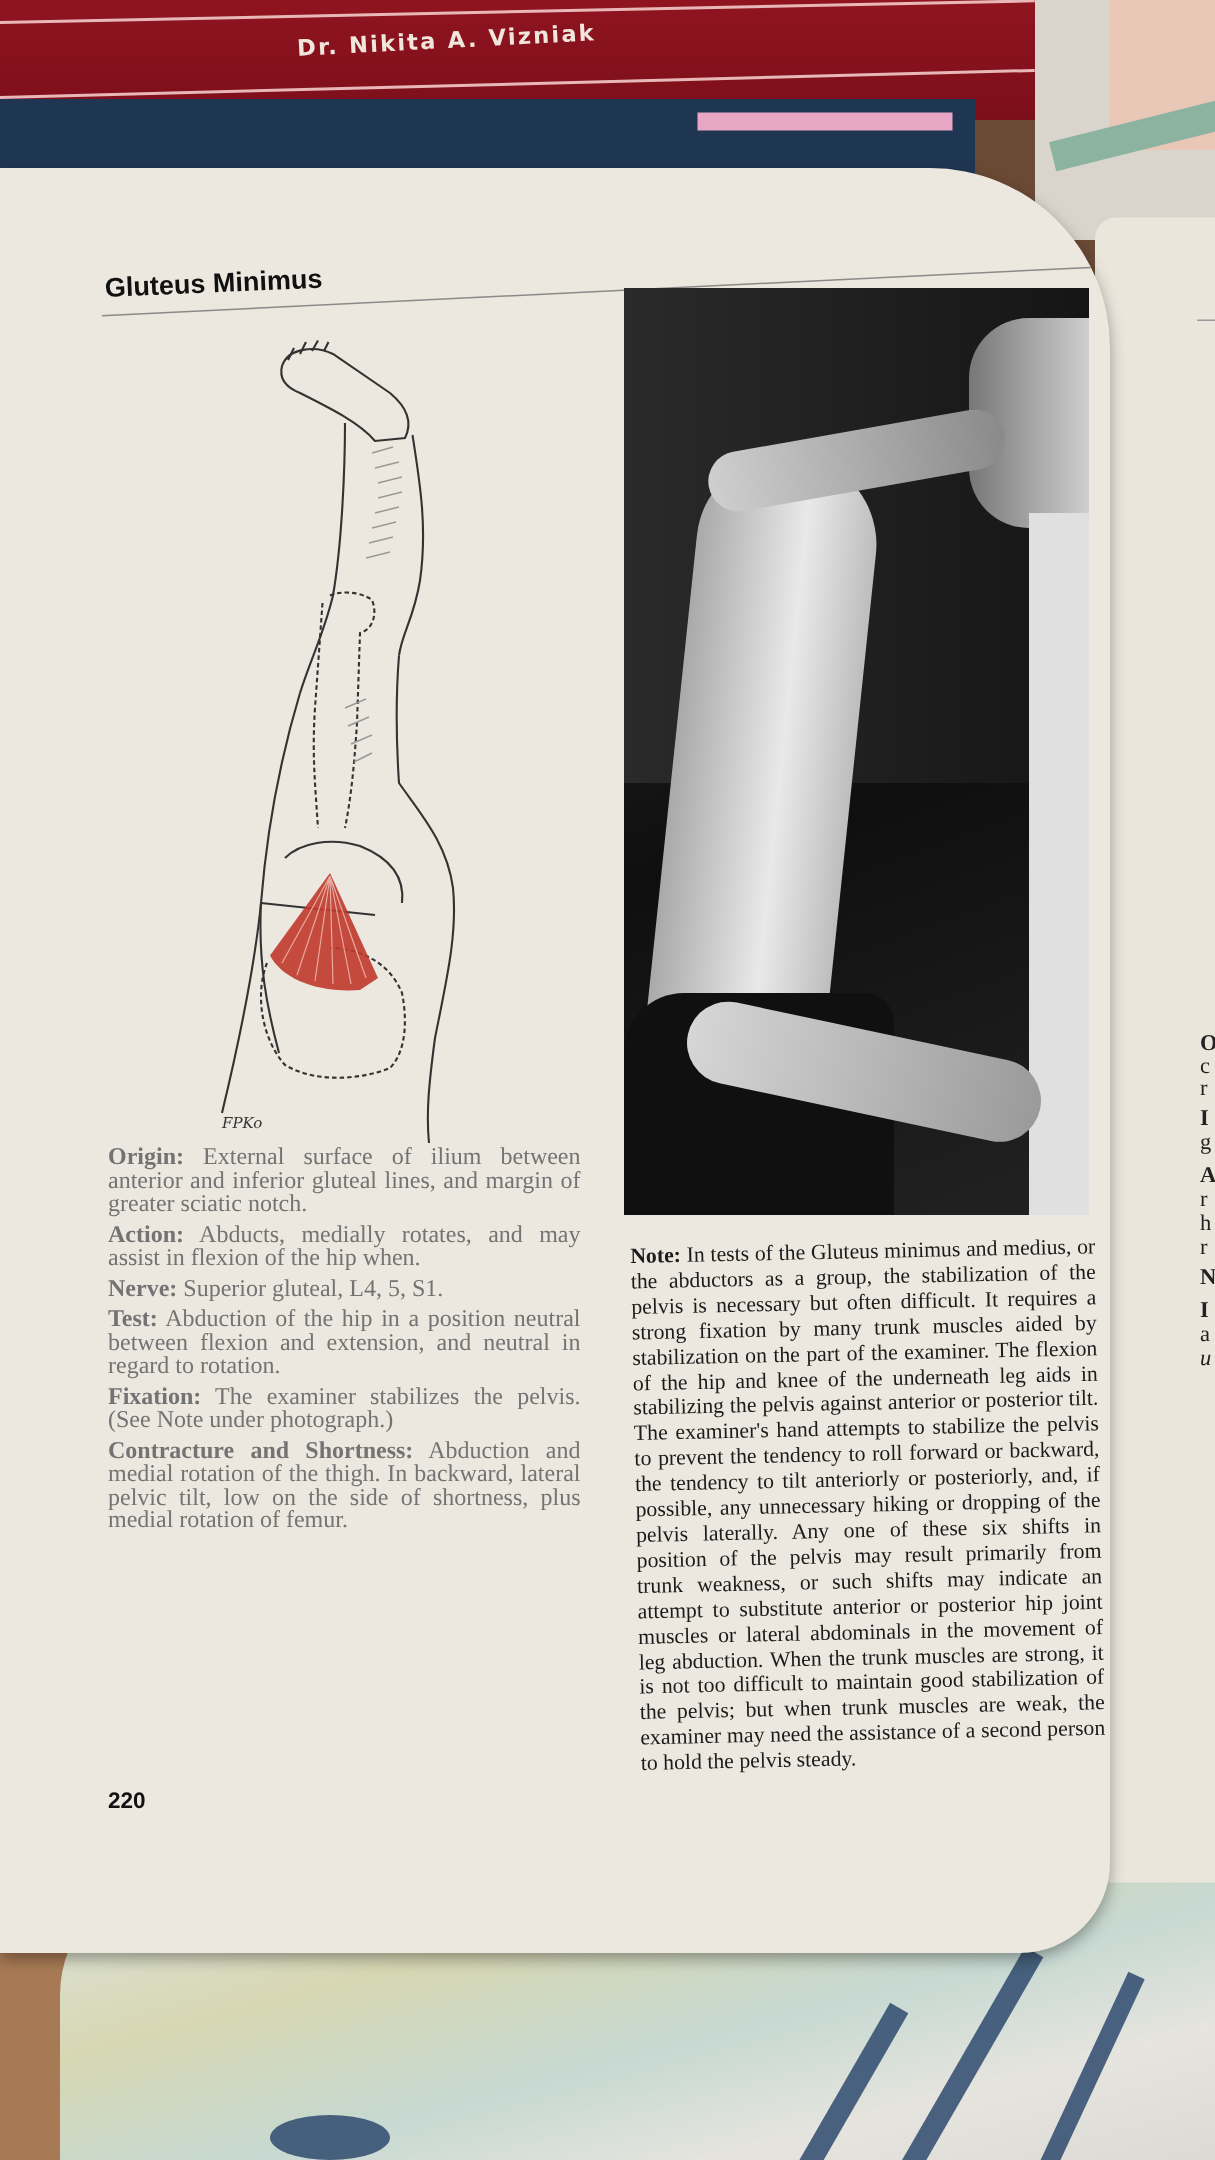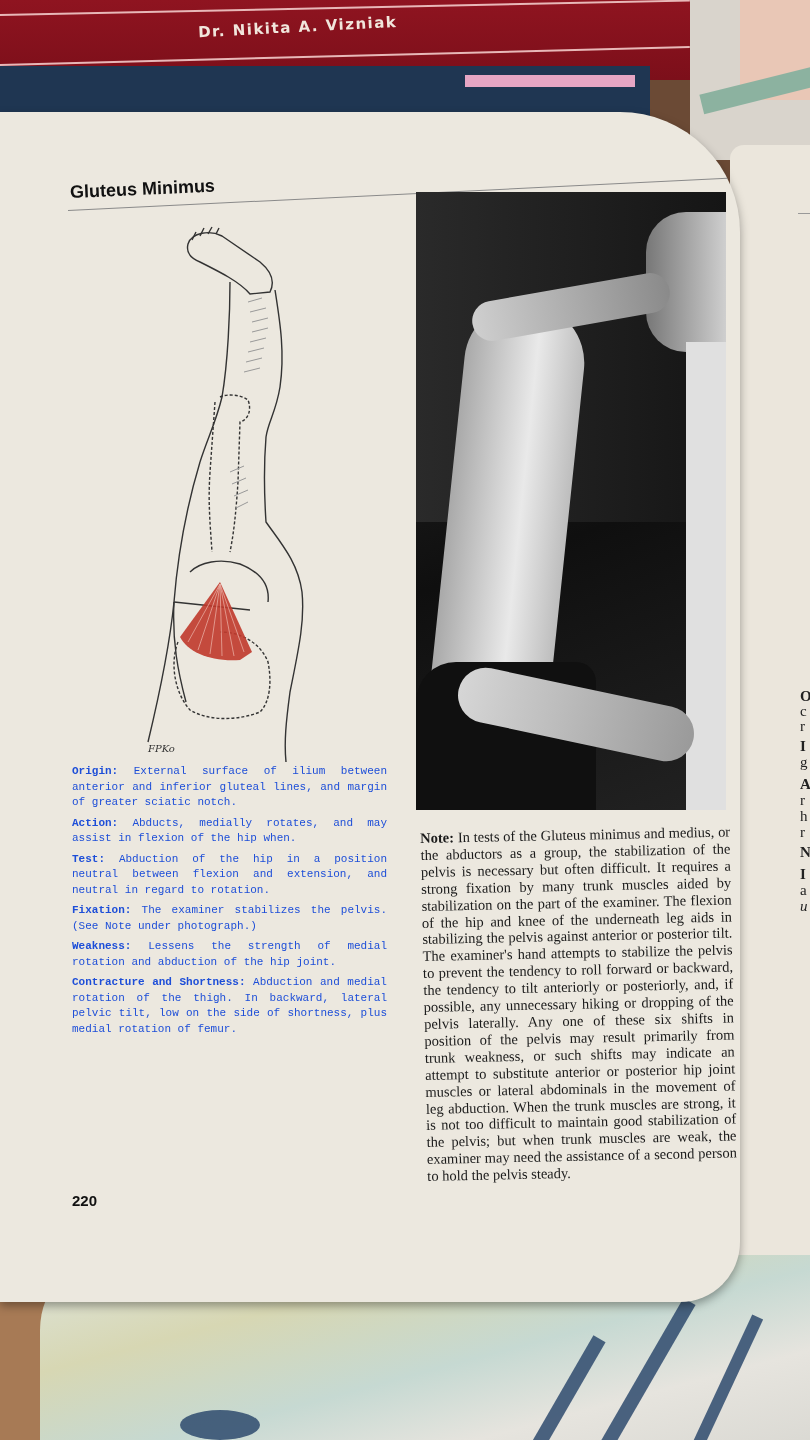--- a/index.html
+++ b/index.html
@@ -72,21 +72,21 @@
   .photo .wall { position: absolute; left: 0; top: 0; width: 100%; height: 330px; background: linear-gradient(90deg,#2a2a2a,#151515); }
   .photo .leg { position: absolute; left: 30px; top: 110px; width: 120px; height: 470px; background: linear-gradient(90deg,#a9a9a9,#e9e9e9 60%,#bdbdbd); border-radius: 60px 60px 20px 20px; transform: rotate(6deg); }
   .photo .shorts { position: absolute; left: 0; top: 470px; width: 180px; height: 160px; background: #101010; border-radius: 40px 20px 0 0; }
   .photo .coat { position: absolute; right: 0; top: 150px; width: 40px; height: 470px; background: #e0e0e0; }
   .photo .head { position: absolute; right: 0; top: 20px; width: 80px; height: 140px; background: linear-gradient(90deg,#777,#cfcfcf); border-radius: 40px 0 0 40px; }
   .photo .hand-top { position: absolute; left: 55px; top: 95px; width: 200px; height: 40px; background: linear-gradient(90deg,#cfcfcf,#8a8a8a); border-radius: 20px; transform: rotate(-10deg); }
   .photo .hand-bot { position: absolute; left: 40px; top: 495px; width: 240px; height: 55px; background: linear-gradient(90deg,#d6d6d6,#9a9a9a); border-radius: 28px; transform: rotate(12deg); }
 
   .left-text {
     position: absolute; left: 72px; top: 652px; width: 315px;
-    font-size: 11px; line-height: 15.5px; color: #1d4ed8; text-align: justify; font-family: Liberation Mono, monospace;
+    font-size: 16px; line-height: 15.5px; color: #737373; text-align: justify;
   }
   .left-text .entry { margin: 0 0 5px 0; }
   .left-text b { font-weight: bold; }
   .page-number {
     position: absolute; left: 72px; top: 1080px;
     font-family: "Liberation Sans", sans-serif; font-weight: bold; font-size: 15px; color: #111;
   }
   .note-text {
     position: absolute; left: 420px; top: 718px; width: 310px;
     font-size: 14.5px; line-height: 16.9px; color: #1b1b1b; text-align: justify;
@@ -178,23 +178,23 @@
     <div class="coat"></div>
     <div class="leg"></div>
     <div class="hand-top"></div>
     <div class="shorts"></div>
     <div class="hand-bot"></div>
   </div>
 
   <div class="left-text">
     <p class="entry"><b>Origin:</b> <span>External surface of ilium between anterior and inferior gluteal lines, and margin of greater sciatic notch.</span></p>
     <p class="entry"><b>Action:</b> <span>Abducts, medially rotates, and may assist in flexion of the hip when.</span></p>
+    <p class="entry"><b>Nerve:</b> <span>Superior gluteal, L4, 5, S1.</span></p>
     <p class="entry"><b>Test:</b> <span>Abduction of the hip in a position neutral between flexion and extension, and neutral in regard to rotation.</span></p>
     <p class="entry"><b>Fixation:</b> <span>The examiner stabilizes the pelvis. (See Note under photograph.)</span></p>
-    <p class="entry"><b>Weakness:</b> <span>Lessens the strength of medial rotation and abduction of the hip joint.</span></p>
     <p class="entry"><b>Contracture and Shortness:</b> <span>Abduction and medial rotation of the thigh. In backward, lateral pelvic tilt, low on the side of shortness, plus medial rotation of femur.</span></p>
   </div>
 
   <div class="page-number">220</div>
 
   <div class="note-text">
     <b>Note:</b>
     <span>In tests of the Gluteus minimus and medius, or the abductors as a group, the stabilization of the pelvis is necessary but often difficult. It requires a strong fixation by many trunk muscles aided by stabilization on the part of the examiner. The flexion of the hip and knee of the underneath leg aids in stabilizing the pelvis against anterior or posterior tilt. The examiner's hand attempts to stabilize the pelvis to prevent the tendency to roll forward or backward, the tendency to tilt anteriorly or posteriorly, and, if possible, any unnecessary hiking or dropping of the pelvis laterally. Any one of these six shifts in position of the pelvis may result primarily from trunk weakness, or such shifts may indicate an attempt to substitute anterior or posterior hip joint muscles or lateral abdominals in the movement of leg abduction. When the trunk muscles are strong, it is not too difficult to maintain good stabilization of the pelvis; but when trunk muscles are weak, the examiner may need the assistance of a second person to hold the pelvis steady.</span>
   </div>
 </div>

